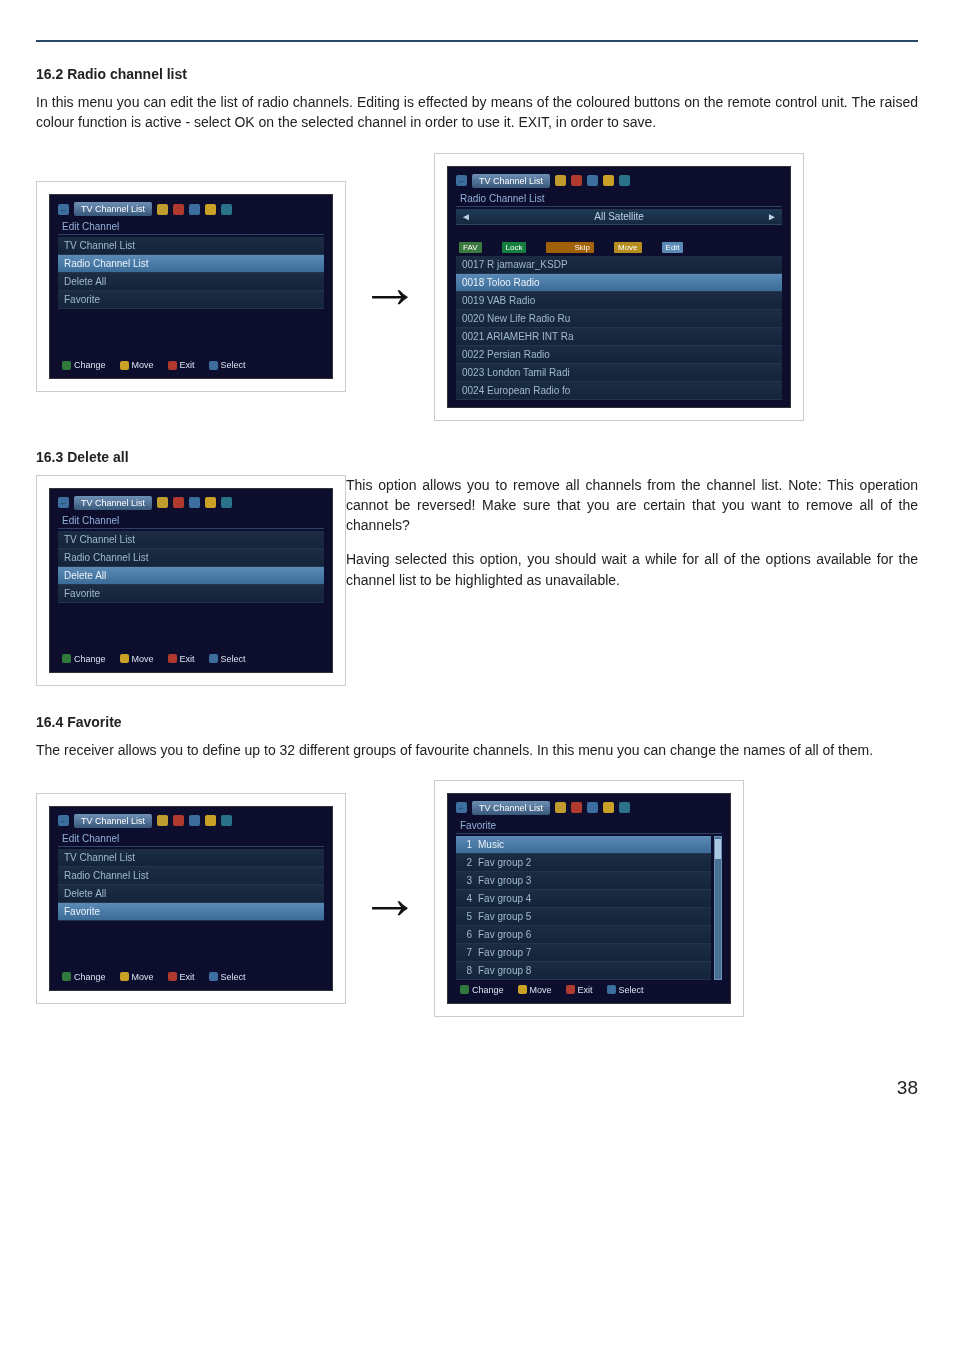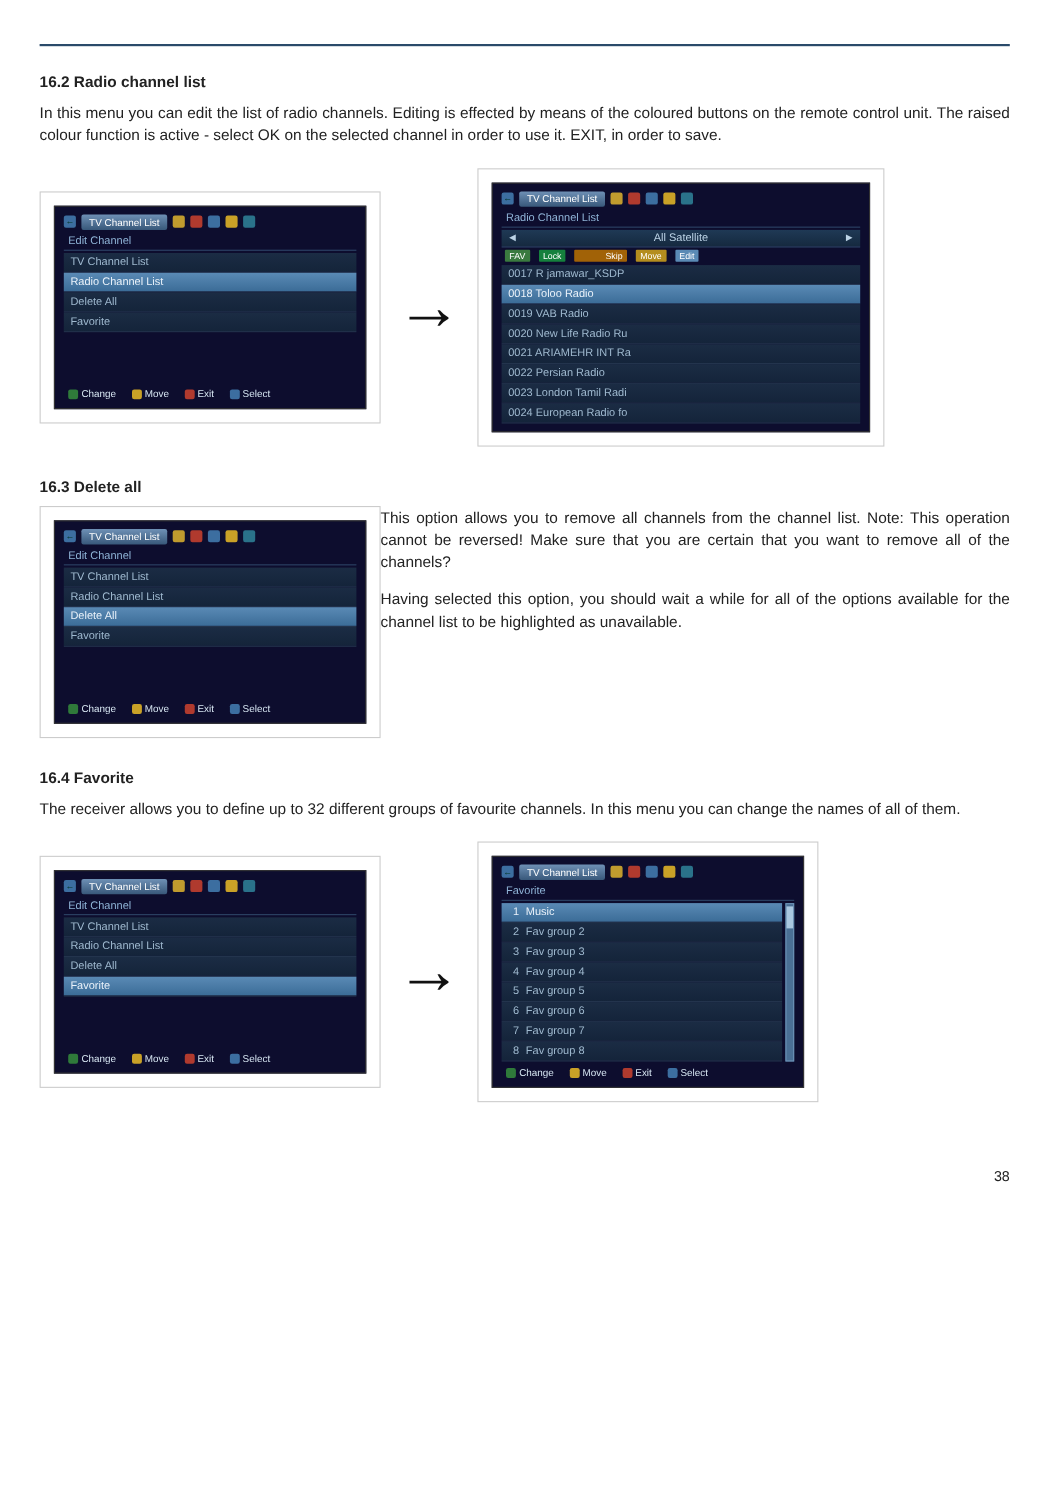--- a/index.html
+++ b/index.html
@@ -99,21 +99,21 @@
     background:linear-gradient(#5a8ab5,#3b6c97);
     color:#eaf2fa;
   }
   .osd-footbar {
     display:flex;
     gap:14px;
     color:#d7e6f2;
     font-size:9px;
     padding:5px 4px 1px 4px;
   }
-  .foot-item { display:flex; align-items:flex-end; gap:3px; }
+  .foot-item { display:flex; align-items:center; gap:3px; }
   .k { display:inline-block; width:9px; height:9px; border-radius:2px; }
   .k-lr { background:#2f7a3a; }
   .k-ud { background:#c9a127; }
   .k-ex { background:#b03a2e; }
   .k-ok { background:#3c6ea0; }
 
   
   .split {
     display:flex;
     gap:6px;
@@ -146,22 +146,23 @@
     border:1px solid #3c5c82;
   }
   .sat-bar {
     display:flex; align-items:center; justify-content:space-between;
     color:#bcd3e6; font-size:10px;
     padding:2px 5px;
     background:linear-gradient(#1f3955,#15293f);
     border-bottom:1px solid #2d4466;
   }
   .tag-bar {
-    display:flex; gap:8px;
+    display:flex; gap:20px;
     padding:2px 3px 3px 3px;
+    margin-top:15px;
   }
   .tag {
     font-size:8px;
     color:#fff;
     padding:1px 4px;
     border-radius:1px;
   }
   .tag.fav  { background:#3a7a3f; }
   .tag.lock { background:#15803d; }
   .tag.skip { background:#a16207;padding-left:28px; }
@@ -193,21 +194,21 @@
   .scroll-thumb {
     position:absolute; top:2px; left:0; right:0;
     height:20px; background:#a9c7e0;
   }
 
   .fav-split { display:flex; gap:3px; }
   .fav-split .col-list { flex:1; }
 
   .page-number {
     text-align:right;
-    font-size:13px;
+    font-size:19px;
     margin-top:60px;
     color:#222;
   }
 
   .space-fill { height:46px; }
 </style>
 </head>
 <body>
 
 <div class="top-rule"></div>

